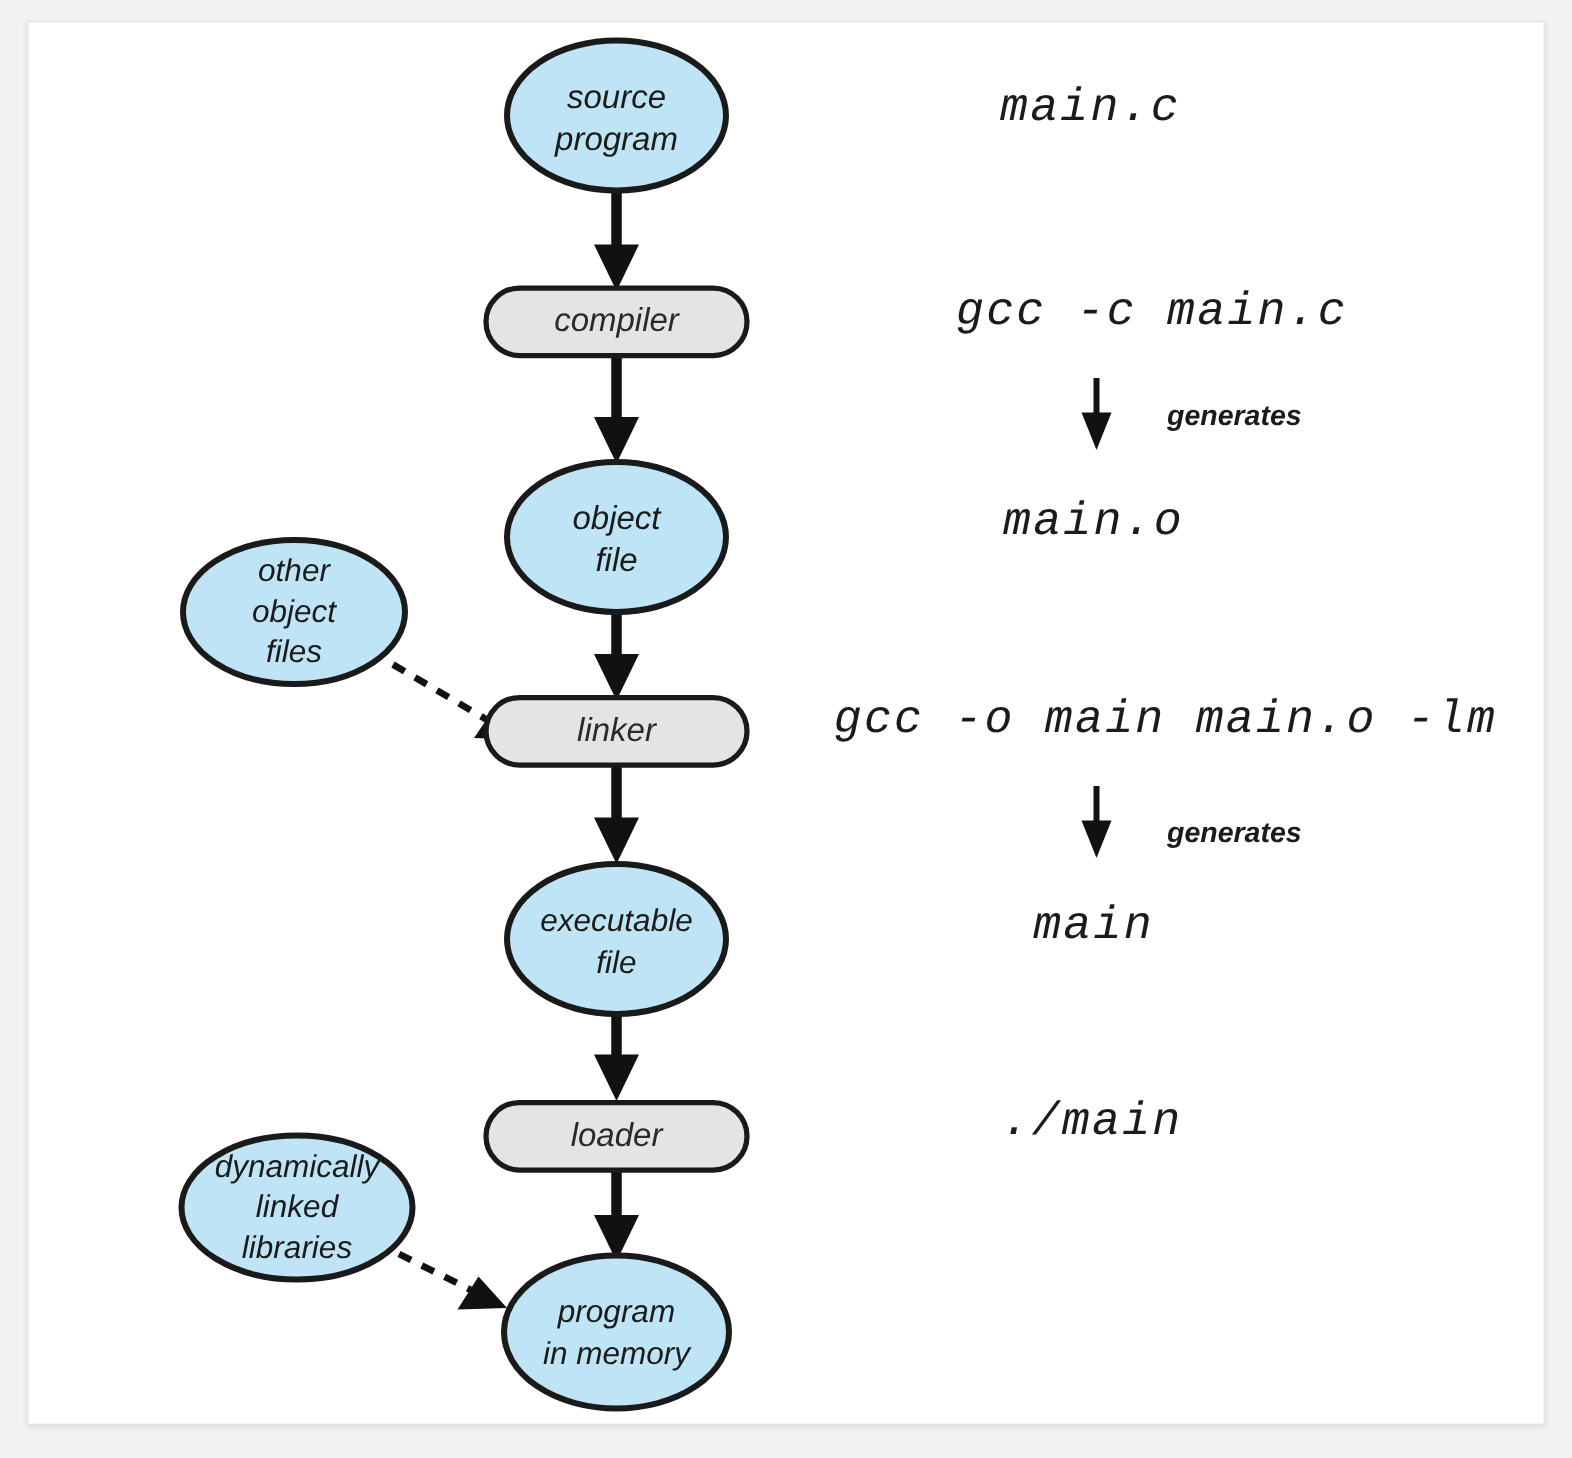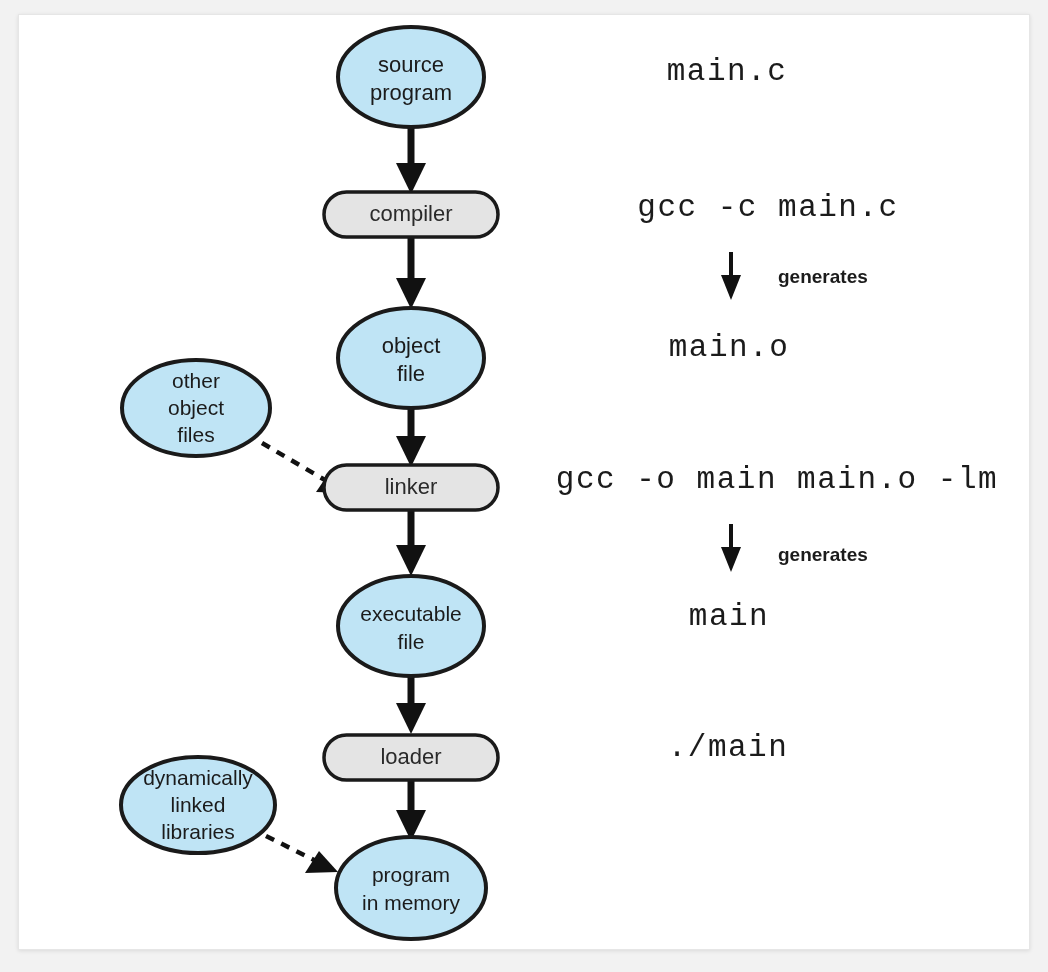--- a/index.html
+++ b/index.html
@@ -24,20 +24,21 @@
     box-shadow: 0 1px 4px rgba(0,0,0,0.10), 0 0 0 1px rgba(255,255,255,0.9) inset;
     box-sizing: border-box;
   }
 
   #stage {
     position: absolute;
     left: 0;
     top: 0;
     width: 1048px;
     height: 972px;
+    font-style: italic;
   }
 
   svg#diagram {
     position: absolute;
     left: 0;
     top: 0;
     width: 1048px;
     height: 972px;
     display: block;
   }

